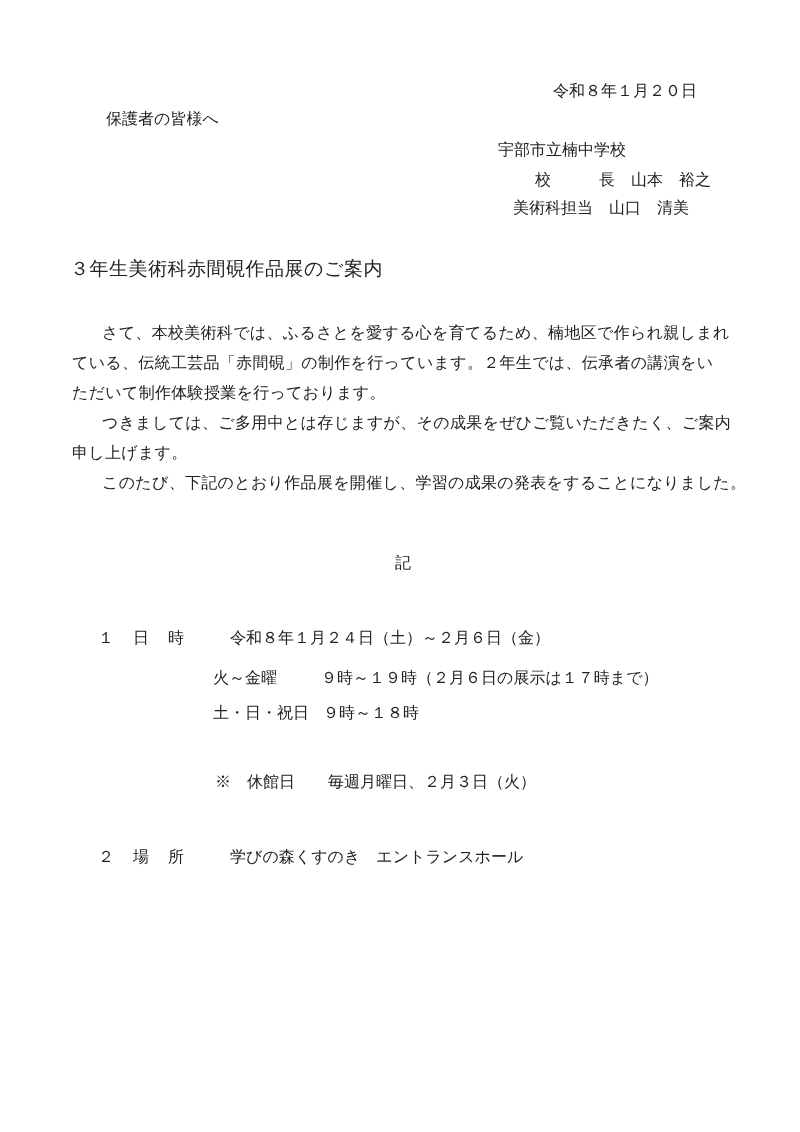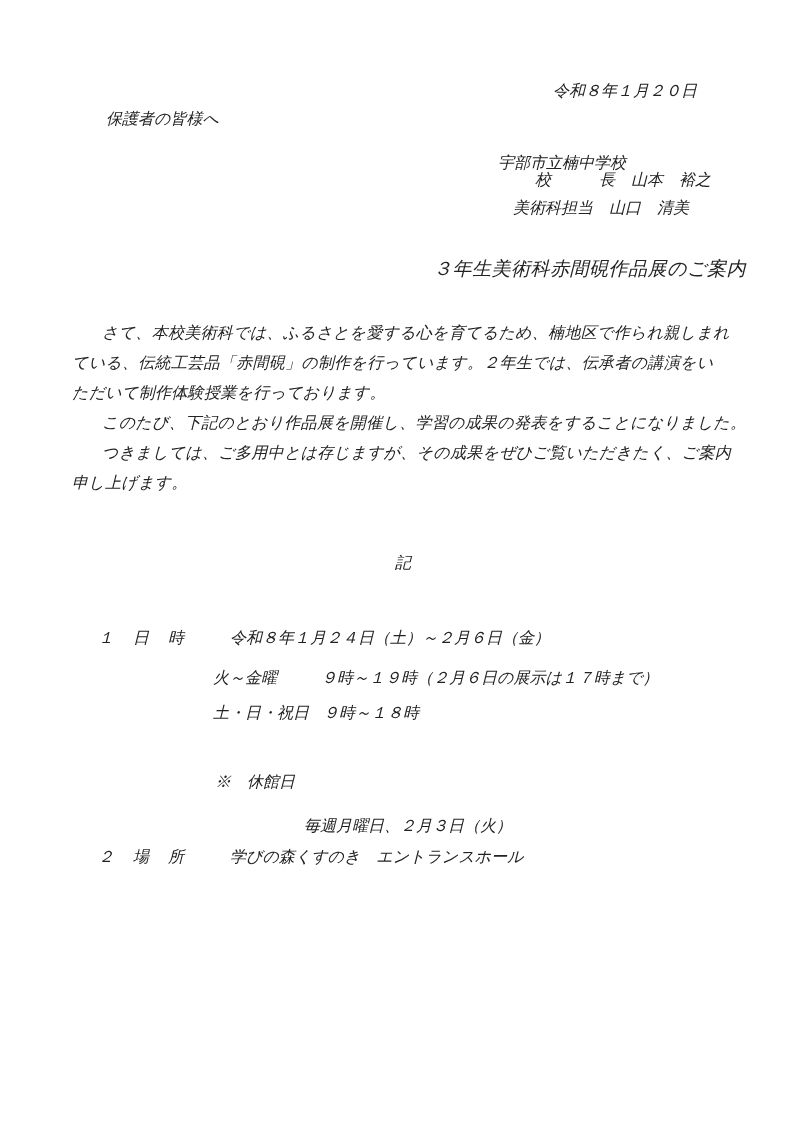--- a/index.html
+++ b/index.html
@@ -9,43 +9,42 @@
   }
   .page {
     position: relative;
     width: 800px;
     height: 1132px;
     background: #ffffff;
     color: #222222;
     font-family: "Liberation Serif", "DejaVu Serif", serif;
     font-size: 16px;
     overflow: hidden;
-    font-style: italic;
   }
   .abs {
     position: absolute;
     line-height: 30px;
     white-space: pre;
   }
   .date-line {
     top: 76px;
     right: 103px;
   }
   .recipient-line {
     top: 104px;
     left: 106px;
   }
-  .sender-school  { top: 148px; left: 498px; }
+  .sender-school  { top: 135px; left: 498px; }
   .sender-principal { top: 165px; left: 513px; margin-left: 22px; }
   .sender-teacher { top: 193px; left: 513px; }
   .doc-title {
     top: 254px;
     left: 70px;
     width: 676px;
-    text-align: right;
+    text-align: left;
     font-size: 19px;
     letter-spacing: 0.5px;
   }
   .body-block {
     position: absolute;
     top: 318px;
     left: 72px;
     width: 690px;
   }
   .body-block p {
@@ -65,44 +64,44 @@
   .row-sub1  { top: 663px; }
   .row-sub2  { top: 698px; }
   .row-note  { top: 767px; }
   .row-item2 { top: 842px; }
   .col-num   { left: 98px;  letter-spacing: 1.5px; }
   .col-main  { left: 230px; }
   .col-sub   { left: 213px; }
   .col-sub1v { left: 321px; }
   .col-sub2v { left: 323px; }
   .col-note  { left: 215px; }
-  .col-notev { left: 304px; margin-top: 44px; }
+  .col-notev { left: 328px; }
 </style>
 </head>
 <body>
 
 <div class="page">
 
   <div class="abs date-line">令和８年１月２０日</div>
 
   <div class="abs recipient-line">保護者の皆様へ</div>
 
   <div class="abs sender-school">宇部市立楠中学校</div>
   <div class="abs sender-principal">校　　　長　山本　裕之</div>
   <div class="abs sender-teacher">美術科担当　山口　清美</div>
 
   <div class="abs doc-title">３年生美術科赤間硯作品展のご案内</div>
 
   <div class="body-block">
     <p>さて、本校美術科では、ふるさとを愛する心を育てるため、楠地区で作られ親しまれ
 ている、伝統工芸品「赤間硯」の制作を行っています。２年生では、伝承者の講演をい
 ただいて制作体験授業を行っております。</p>
-    <p>このたび、下記のとおり作品展を開催し、学習の成果の発表をすることになりました。</p>
     <p>つきましては、ご多用中とは存じますが、その成果をぜひご覧いただきたく、ご案内
 申し上げます。</p>
+    <p>このたび、下記のとおり作品展を開催し、学習の成果の発表をすることになりました。</p>
   </div>
 
   <div class="abs record-marker">記</div>
 
   <div class="row row-item1">
     <span class="col-num">１　日　時</span>
     <span class="col-main">令和８年１月２４日（土）～２月６日（金）</span>
   </div>
 
   <div class="row row-sub1">

